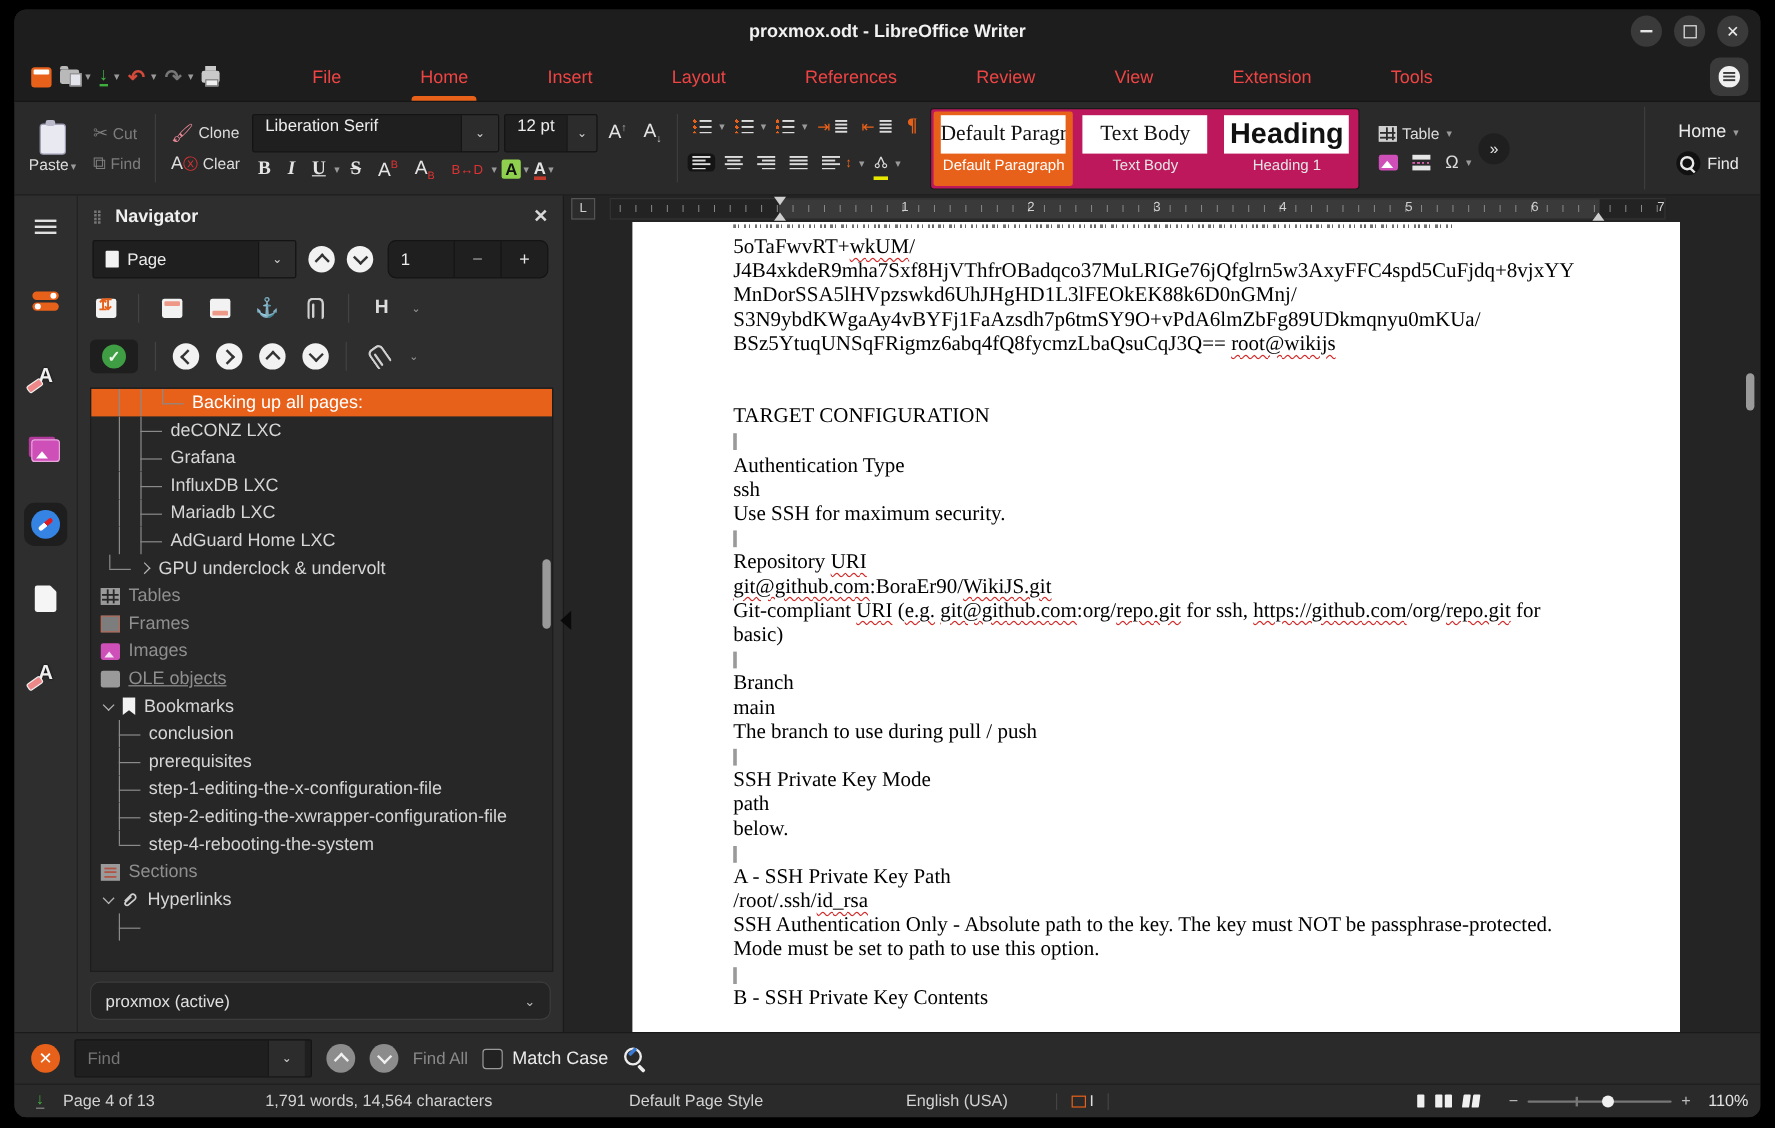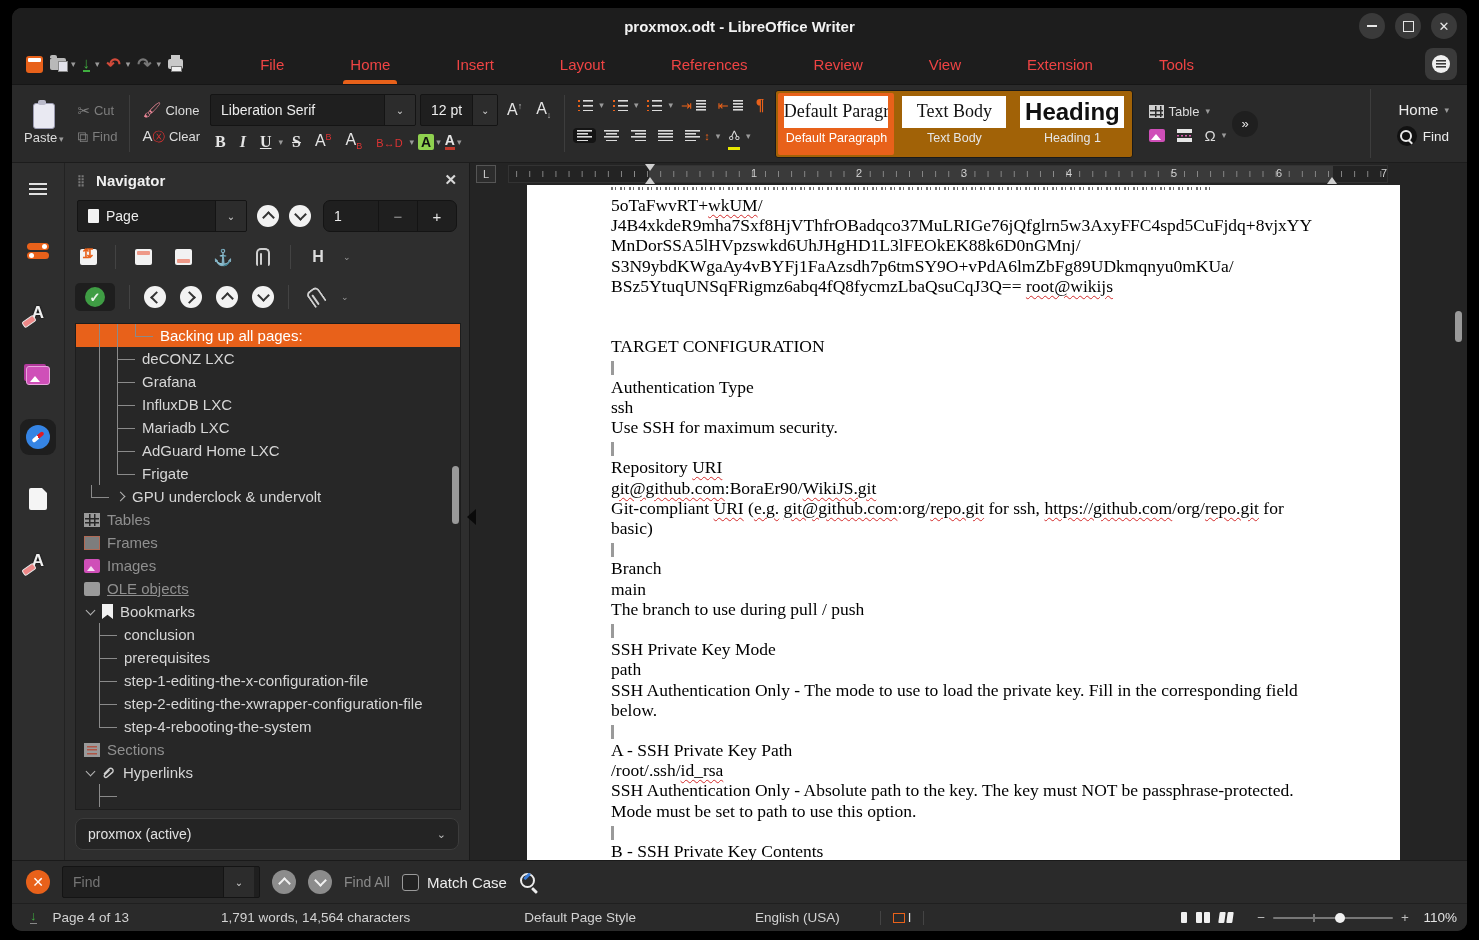--- a/index.html
+++ b/index.html
@@ -42,21 +42,21 @@
   .toolbar{height:78px;background:#2a2a2a;display:flex;align-items:center;padding:4px 8px;gap:6px;flex:none;border-bottom:1px solid #1c1c1c;box-sizing:border-box;}
   .vsep{width:1px;align-self:stretch;background:#3d3d3d;margin:6px 2px;flex:none;}
   .tcol{display:flex;flex-direction:column;justify-content:center;gap:4px;flex:none;}
   .trow{display:flex;align-items:center;gap:4px;}
   .tbtn{display:flex;align-items:center;gap:4px;color:#dcdcdc;font-size:13px;padding:2px 4px;border-radius:4px;white-space:nowrap;}
   .tbtn.dis{color:#7d7d7d;}
   .glyph{font-size:15px;}
   .paste-stack{display:flex;flex-direction:column;align-items:center;color:#dcdcdc;font-size:13px;gap:1px;padding:0 4px;}
   .i-clip{width:20px;height:24px;background:#e9e9f2;border:1.5px solid #9a9ab0;border-radius:3px;position:relative;}
   .i-clip::before{content:"";position:absolute;left:4px;top:-4px;width:8px;height:5px;background:#b9b9c9;border-radius:2px;}
-  .combo{background:#1f1f1f;border-radius:2px;display:flex;align-items:center;color:#ececec;font-size:14px;height:30px;flex:none;border:1px solid #141414;overflow:hidden;}
+  .combo{background:#1f1f1f;border-radius:2px;display:flex;color:#ececec;font-size:14px;height:30px;flex:none;border:1px solid #141414;overflow:hidden;}
   .combo .cval{padding:0 10px;flex:1;white-space:nowrap;}
   .combo .cdd{width:30px;align-self:stretch;display:flex;align-items:center;justify-content:center;background:#2c2c2c;color:#cfcfcf;font-size:10px;border-left:1px solid #141414;}
   .fmt{color:#e4e4e4;font-size:16px;padding:1px 5px;border-radius:4px;}
   .fmt b{font-family:"Liberation Serif",serif;}
   .sel{background:#141414;}
   .ac{color:#e8611a;}
   .mini{font-size:9px;color:#bbb;}
   .alignic{display:inline-block;width:15px;height:11px;background:
      linear-gradient(#dcdcdc,#dcdcdc) 0 0/15px 1.6px no-repeat,
      linear-gradient(#dcdcdc,#dcdcdc) 0 3.2px/11px 1.6px no-repeat,
@@ -68,21 +68,21 @@
   .listic{display:inline-block;width:16px;height:12px;background:
      radial-gradient(circle 1.5px,#e8611a 99%,transparent) 0 0/4px 4px no-repeat,
      radial-gradient(circle 1.5px,#e8611a 99%,transparent) 0 5px/4px 4px no-repeat,
      radial-gradient(circle 1.5px,#e8611a 99%,transparent) 0 10px/4px 4px no-repeat,
      linear-gradient(#dcdcdc,#dcdcdc) 6px 1px/10px 1.6px no-repeat,
      linear-gradient(#dcdcdc,#dcdcdc) 6px 6px/10px 1.6px no-repeat,
      linear-gradient(#dcdcdc,#dcdcdc) 6px 11px/10px 1.6px no-repeat;}
   .hl-a{background:#8fd14f;color:#111;padding:0 3px;border-radius:2px;font-weight:bold;font-size:14px;}
   .fc-a{border-bottom:3px solid #c0392b;font-weight:bold;font-size:14px;color:#e4e4e4;line-height:14px;}
 
-  .gallery{display:flex;align-items:stretch;gap:2px;background:#a16207;border:1px solid #1a1a1a;border-radius:3px;padding:2px;flex:none;height:62px;box-sizing:content-box;}
+  .gallery{display:flex;align-items:stretch;gap:2px;background:#be185d;border:1px solid #1a1a1a;border-radius:3px;padding:2px;flex:none;height:62px;box-sizing:content-box;}
   .gcell{width:112px;display:flex;flex-direction:column;align-items:center;padding:3px 2px 0 2px;color:#e6e6e6;font-size:12.5px;overflow:hidden;border-radius:2px;}
   .gcell .gprev{background:#fff;color:#111;width:104px;height:32px;display:flex;align-items:center;justify-content:center;overflow:hidden;white-space:nowrap;flex:none;}
   .gcell.selected{background:#e8611a;color:#fff;}
   .gprev.serif{font-family:"Liberation Serif",serif;font-size:18px;}
   .gprev.head{font-weight:bold;font-size:24px;}
   .glabel{margin-top:3px;text-align:center;line-height:14px;max-height:26px;overflow:hidden;}
   .i-grid{display:inline-block;width:15px;height:13px;background:#cfcfcf;
      background-image:linear-gradient(#2a2a2a,#2a2a2a),linear-gradient(#2a2a2a,#2a2a2a),linear-gradient(#2a2a2a,#2a2a2a),linear-gradient(#2a2a2a,#2a2a2a);
      background-size:1.5px 100%,1.5px 100%,100% 1.5px,100% 1.5px;background-repeat:no-repeat;background-position:4.5px 0,9.5px 0,0 4px,0 8.5px;border:1px solid #cfcfcf;box-sizing:border-box;}
   .i-img{display:inline-block;width:16px;height:13px;background:#cf4fb8;border-radius:2px;position:relative;}
@@ -599,25 +599,20 @@
             <div class="trow2" style="padding-left: 14px;">
               <span class="conn v"></span>
               <span class="conn t"></span>
               <span style="padding-left: 4px;">Mariadb LXC</span>
             </div>
             <div class="trow2" style="padding-left: 14px;">
               <span class="conn v"></span>
               <span class="conn t"></span>
               <span style="padding-left: 4px;">AdGuard Home LXC</span>
             </div>
-            <div class="trow2" style="padding-left: 14px;">
-              <span class="conn v"></span>
-              <span class="conn l"></span>
-              <span style="padding-left: 4px;">Frigate</span>
-            </div>
             <div class="trow2" style="padding-left: 6px;">
               <span class="conn l"></span>
               <span class="texp">
                 <span class="x col"></span>
               </span>
               <span style="padding-left: 4px;">GPU underclock &amp; undervolt</span>
             </div>
             <div class="trow2 dis" style="padding-left: 6px;">
               <span class="ticon tic-table"></span>
               <span style="padding-left: 0px;">Tables</span>
@@ -725,21 +720,20 @@
                 <div class="dline"><span class="sq">git@github.com</span><span>:BoraEr90/</span><span class="sq">WikiJS.git</span></div>
                 <div class="dline"><span>Git-compliant </span><span class="sq">URI</span><span> (</span><span class="sq">e.g.</span><span> </span><span class="sq">git@github.com</span><span>:org/</span><span class="sq">repo.git</span><span> for ssh, </span><span class="sq">https://github.com</span><span>/org/</span><span class="sq">repo.git</span><span> for</span></div>
                 <div class="dline"><span>basic)</span></div>
                 <div class="dline"><span class="pmarkbar"></span></div>
                 <div class="dline"><span>Branch</span></div>
                 <div class="dline"><span>main</span></div>
                 <div class="dline"><span>The branch to use during pull / push</span></div>
                 <div class="dline"><span class="pmarkbar"></span></div>
                 <div class="dline"><span>SSH Private Key Mode</span></div>
                 <div class="dline"><span>path</span></div>
-                <div class="dline"><span>SSH Authentication Only - The mode to use to load the private key. Fill in the corresponding field</span></div>
                 <div class="dline"><span>below.</span></div>
                 <div class="dline"><span class="pmarkbar"></span></div>
                 <div class="dline"><span>A - SSH Private Key Path</span></div>
                 <div class="dline"><span>/root/.ssh/</span><span class="sq">id_rsa</span></div>
                 <div class="dline"><span>SSH Authentication Only - Absolute path to the key. The key must NOT be passphrase-protected.</span></div>
                 <div class="dline"><span>Mode must be set to path to use this option.</span></div>
                 <div class="dline"><span class="pmarkbar"></span></div>
                 <div class="dline"><span>B - SSH Private Key Contents</span></div>
               </div>
         </div>

